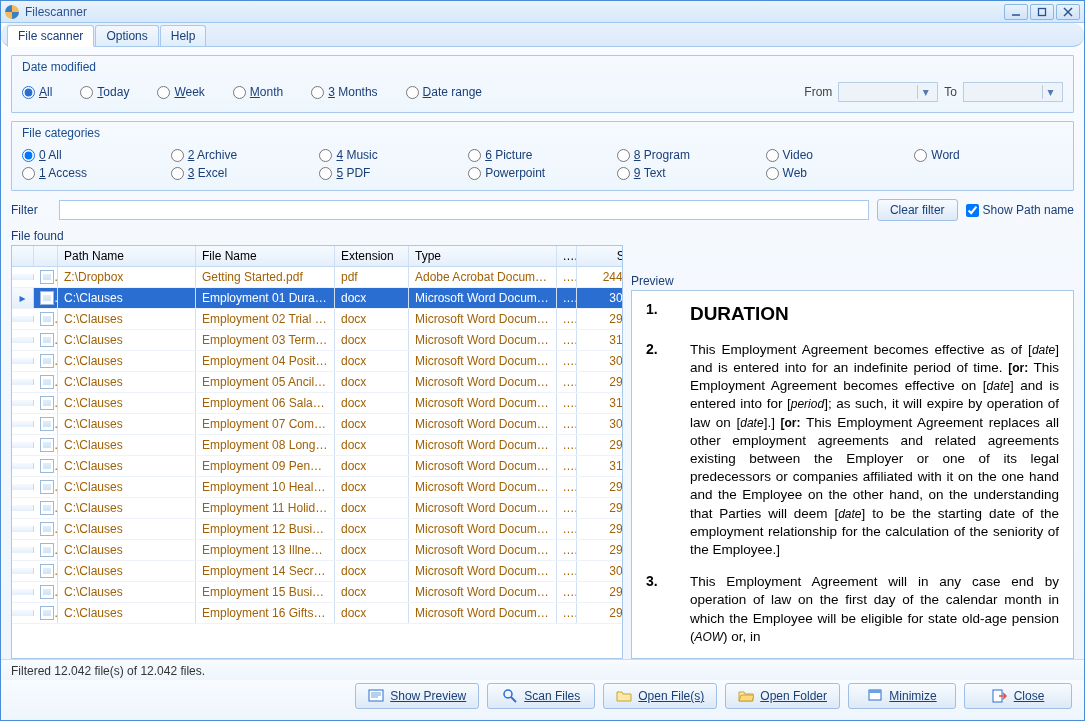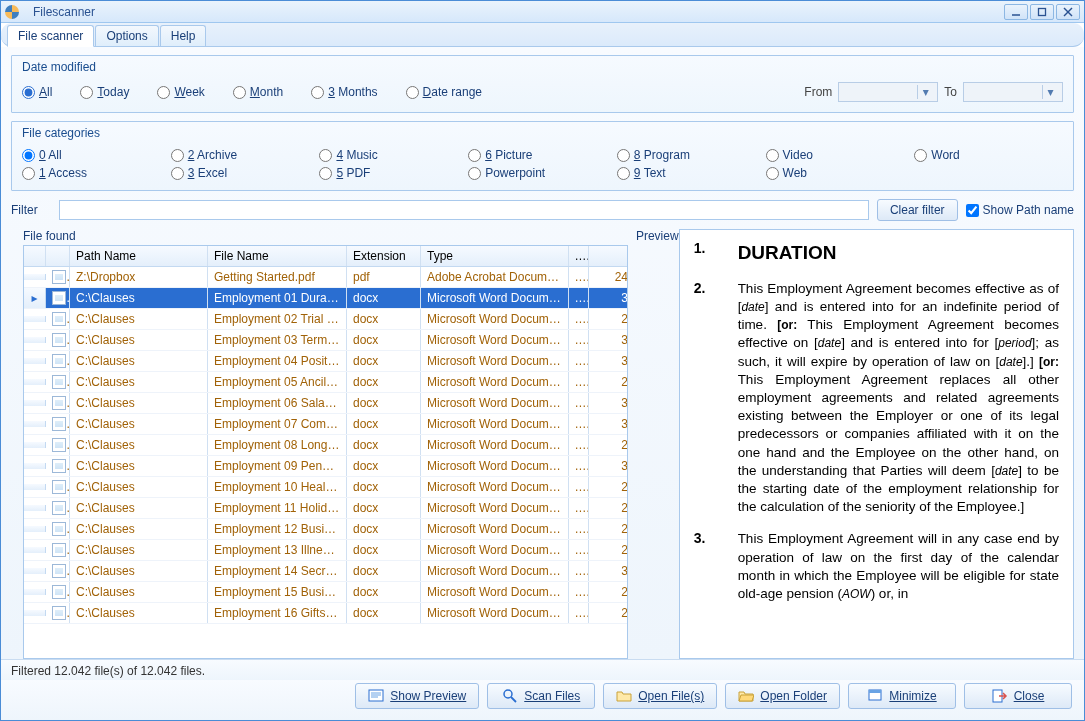--- a/index.html
+++ b/index.html
@@ -1,19 +1,19 @@
 <!DOCTYPE html>
 <html><head>
 <meta charset="utf-8">
 <style>
 * { box-sizing: border-box; margin: 0; padding: 0; font-family: "Segoe UI", Tahoma, sans-serif; font-size: 12px; }
 body { background: #fff; width: 1085px; height: 721px; overflow: hidden; border: 1px solid #4a8cd6; display: flex; flex-direction: column; }
 
 
-.titlebar { height: 22px; background: linear-gradient(#eaf3fc,#d6e8fb); display: flex; align-items: center; padding: 0 4px; border-bottom: 1px solid #9fc7ef; gap: 8px; }
+.titlebar { height: 22px; background: linear-gradient(#eaf3fc,#d6e8fb); display: flex; align-items: center; padding: 0 4px; border-bottom: 1px solid #9fc7ef; }
 .titlebar .app-icon { width: 14px; height: 14px; border-radius: 50%; background: conic-gradient(#f8bb5a 0 90deg,#3f7fbf 90deg 180deg,#f8bb5a 180deg 270deg,#3f7fbf 270deg 360deg); margin-right: 6px; }
 .titlebar .title { color: #2a5291; }
 .titlebar .winbtns { margin-left: auto; display: flex; gap: 2px; }
 .titlebar .winbtn { width: 24px; height: 16px; background: linear-gradient(#eaf3fc,#d0e3f8); border: 1px solid #8cb7e3; border-radius: 2px; display:flex; align-items:center; justify-content:center; cursor:pointer; }
 .titlebar .winbtn svg { width:10px; height:10px; }
 
 
 .tabs { height: 24px; background: linear-gradient(#e8f1fb,#dbeafb); display:flex; align-items:flex-end; padding-left:6px; border-bottom:1px solid #a9c9ec; gap:1px;border-radius:11px;}
 .tab { padding: 3px 10px 3px 10px; color:#1a3f78; border:1px solid #a9c9ec; border-bottom:none; border-radius:3px 3px 0 0; background:linear-gradient(#f3f8fd,#dfeefb); cursor:pointer; }
 .tab.active { background:#fff; border-bottom:1px solid #fff; position:relative; top:1px; }
@@ -34,22 +34,22 @@
 .categories { display:grid; grid-template-columns: repeat(7, 1fr); row-gap:4px; color:#1a3f78; }
 .categories label { display:flex; align-items:center; gap:4px; cursor:pointer;}
 
 .filter-row { display:flex; align-items:center; gap:8px; }
 .filter-row .lbl { color:#1a3f78; width:40px; }
 .filter-row input[type=text]{ flex:1; height:20px; border:1px solid #a9c9ec; padding:0 4px;}
 .btn { height:22px; padding:0 12px; border:1px solid #9fbfe6; background:linear-gradient(#f7fbff,#dde9f7); border-radius:3px; color:#1a3f78; cursor:pointer; display:flex; align-items:center; gap:6px;}
 .chklbl { display:flex; align-items:center; gap:4px; color:#1a3f78;}
 
 .split { flex:1; display:flex; gap:8px; overflow:hidden;}
-.left-col { flex: 1 1 58%; display:flex; flex-direction:column; overflow:hidden;margin-left:12px;}
-.right-col { flex: 1 1 42%; display:flex; flex-direction:row; overflow:hidden;}
+.left-col { flex: 1 1 58%; display:flex; flex-direction:column; overflow:hidden;}
+.right-col { flex: 1 1 42%; display:flex; flex-direction:column; overflow:hidden;margin-top:45px;}
 .section-lbl { color:#1a3f78; margin-bottom:2px;}
 
 .grid-wrap { flex:1; border:1px solid #a9c9ec; background:#fff; overflow:hidden; display:flex; flex-direction:column;}
 .grid-head { display:flex; background:linear-gradient(#f6faff,#e4effb); border-bottom:1px solid #c3d9f1; }
 .grid-head .cell, .grid-row .cell { padding:3px 6px; border-right:1px solid #d0e0f2; overflow:hidden; white-space:nowrap; text-overflow:ellipsis; }
 .c-rowind{width:22px; flex:none;}
 .c-icon{width:24px; flex:none; text-align:center;}
 .c-path{width:138px; flex:none;}
 .c-file{width:139px; flex:none;}
 .c-ext{width:74px; flex:none;}

